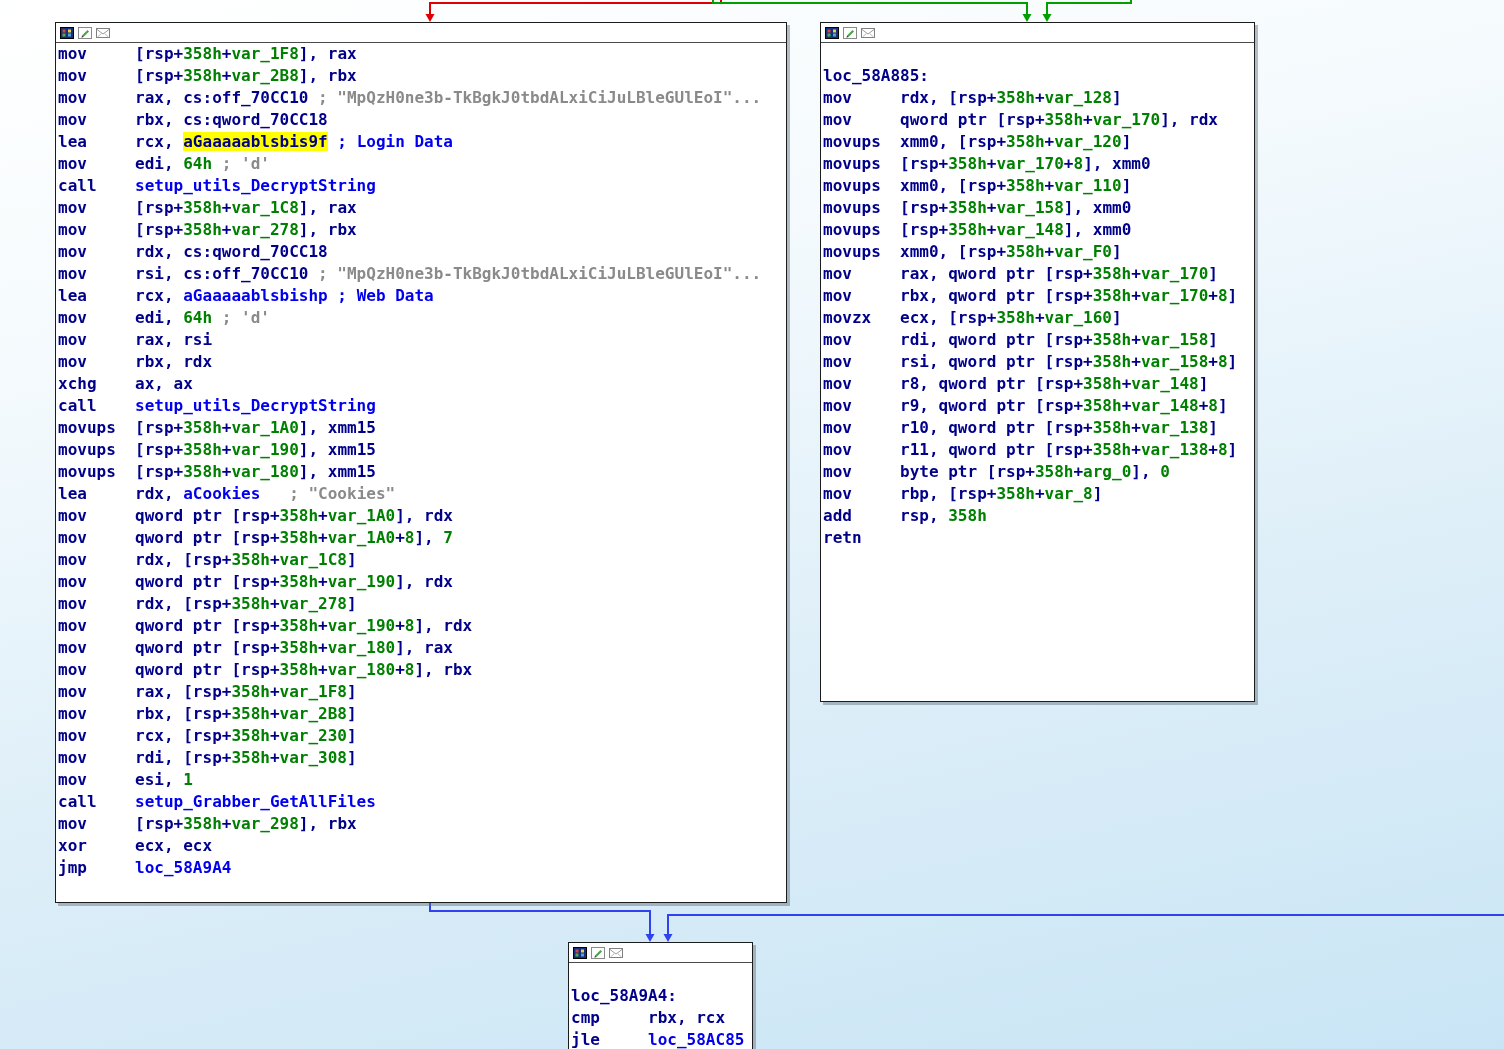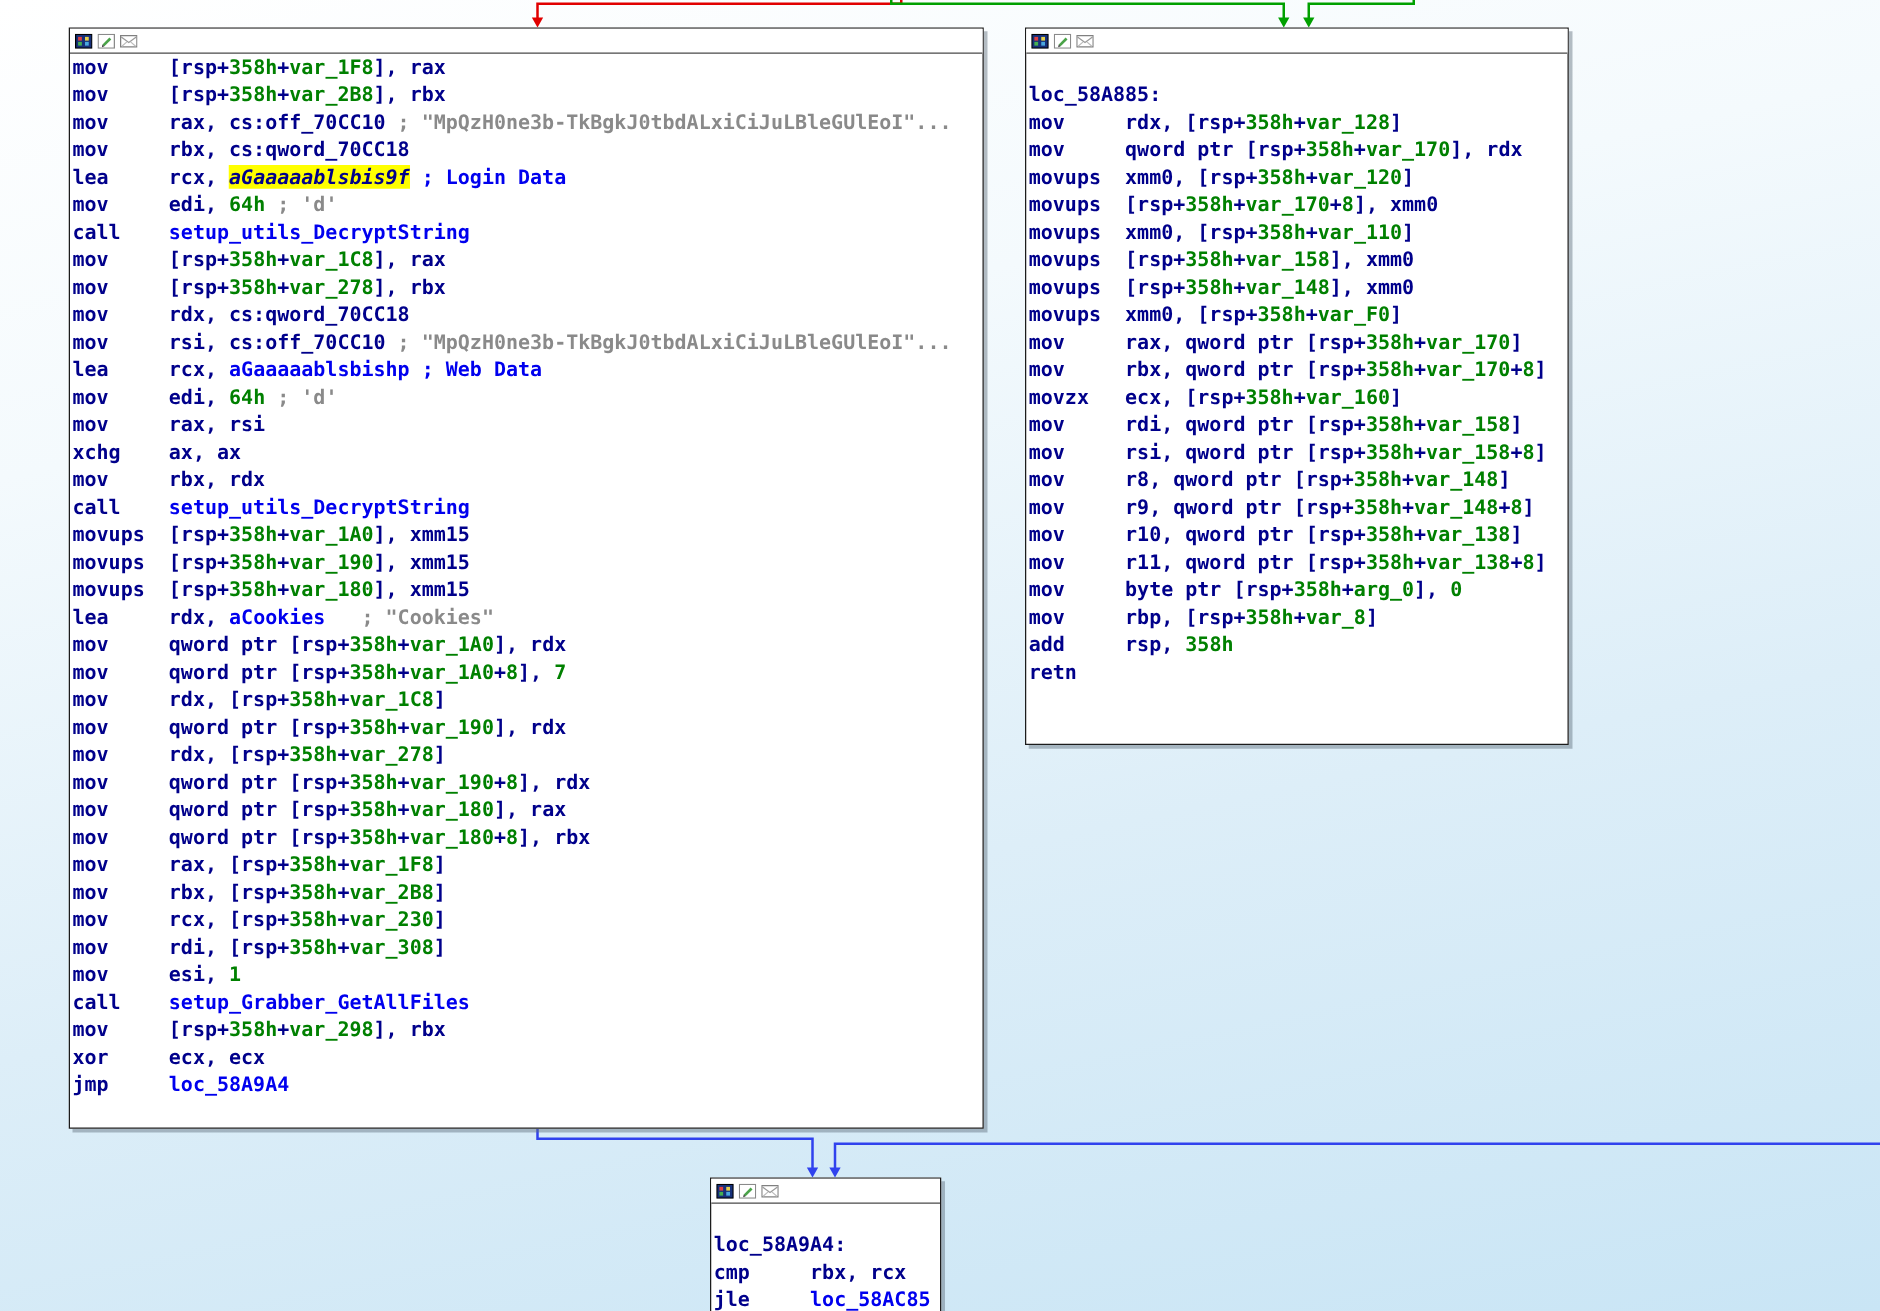--- a/index.html
+++ b/index.html
@@ -48,21 +48,21 @@
     line-height: 22px;
     white-space: pre;
     font-size: 16px;
     font-weight: bold;
     color: var(--c-code, #00008b);
   }
   .t-k { color: var(--c-code, #00008b); }
   .t-g { color: var(--c-num, #008000); }
   .t-b { color: var(--c-name, #0000ee); }
   .t-c { color: var(--c-comment, #8a8a8a); }
-  .t-h { color: var(--c-code, #00008b); background: var(--c-hl, #ffff00); font-style: italic; }
+  .t-h { color: var(--c-code, #00008b); background: var(--c-hl, #ffff00); }
 </style>
 </head>
 <body>
 
 <div class="graph-canvas">
 
   <svg id="edge-layer" viewBox="0 0 1504 1049">
       <polyline points="721,0 721,3 430,3 430,15" fill="none" stroke="#e10000" stroke-width="2"></polyline>
       <polygon points="430,22 425.5,14 434.5,14" fill="#e10000"></polygon>
       <polyline points="713,0 713,3 1027,3 1027,15" fill="none" stroke="#00a000" stroke-width="2"></polyline>
@@ -109,22 +109,22 @@
         <div class="asm-line"><span class="t-k">lea     rcx, </span><span class="t-h">aGaaaaablsbis9f</span><span class="t-b"> ; Login Data</span></div>
         <div class="asm-line"><span class="t-k">mov     edi, </span><span class="t-g">64h</span><span class="t-c"> ; 'd'</span></div>
         <div class="asm-line"><span class="t-k">call    </span><span class="t-b">setup_utils_DecryptString</span></div>
         <div class="asm-line"><span class="t-k">mov     [rsp+</span><span class="t-g">358h</span><span class="t-k">+</span><span class="t-g">var_1C8</span><span class="t-k">], rax</span></div>
         <div class="asm-line"><span class="t-k">mov     [rsp+</span><span class="t-g">358h</span><span class="t-k">+</span><span class="t-g">var_278</span><span class="t-k">], rbx</span></div>
         <div class="asm-line"><span class="t-k">mov     rdx, cs:qword_70CC18</span></div>
         <div class="asm-line"><span class="t-k">mov     rsi, cs:off_70CC10</span><span class="t-c"> ; "MpQzH0ne3b-TkBgkJ0tbdALxiCiJuLBleGUlEoI"...</span></div>
         <div class="asm-line"><span class="t-k">lea     rcx, </span><span class="t-b">aGaaaaablsbishp</span><span class="t-b"> ; Web Data</span></div>
         <div class="asm-line"><span class="t-k">mov     edi, </span><span class="t-g">64h</span><span class="t-c"> ; 'd'</span></div>
         <div class="asm-line"><span class="t-k">mov     rax, rsi</span></div>
+        <div class="asm-line"><span class="t-k">mov     rbx, rdx</span></div>
         <div class="asm-line"><span class="t-k">xchg    ax, ax</span></div>
-        <div class="asm-line"><span class="t-k">mov     rbx, rdx</span></div>
         <div class="asm-line"><span class="t-k">call    </span><span class="t-b">setup_utils_DecryptString</span></div>
         <div class="asm-line"><span class="t-k">movups  [rsp+</span><span class="t-g">358h</span><span class="t-k">+</span><span class="t-g">var_1A0</span><span class="t-k">], xmm15</span></div>
         <div class="asm-line"><span class="t-k">movups  [rsp+</span><span class="t-g">358h</span><span class="t-k">+</span><span class="t-g">var_190</span><span class="t-k">], xmm15</span></div>
         <div class="asm-line"><span class="t-k">movups  [rsp+</span><span class="t-g">358h</span><span class="t-k">+</span><span class="t-g">var_180</span><span class="t-k">], xmm15</span></div>
         <div class="asm-line"><span class="t-k">lea     rdx, </span><span class="t-b">aCookies</span><span class="t-c">   ; "Cookies"</span></div>
         <div class="asm-line"><span class="t-k">mov     qword ptr [rsp+</span><span class="t-g">358h</span><span class="t-k">+</span><span class="t-g">var_1A0</span><span class="t-k">], rdx</span></div>
         <div class="asm-line"><span class="t-k">mov     qword ptr [rsp+</span><span class="t-g">358h</span><span class="t-k">+</span><span class="t-g">var_1A0</span><span class="t-k">+</span><span class="t-g">8</span><span class="t-k">], </span><span class="t-g">7</span></div>
         <div class="asm-line"><span class="t-k">mov     rdx, [rsp+</span><span class="t-g">358h</span><span class="t-k">+</span><span class="t-g">var_1C8</span><span class="t-k">]</span></div>
         <div class="asm-line"><span class="t-k">mov     qword ptr [rsp+</span><span class="t-g">358h</span><span class="t-k">+</span><span class="t-g">var_190</span><span class="t-k">], rdx</span></div>
         <div class="asm-line"><span class="t-k">mov     rdx, [rsp+</span><span class="t-g">358h</span><span class="t-k">+</span><span class="t-g">var_278</span><span class="t-k">]</span></div>
@@ -136,21 +136,21 @@
         <div class="asm-line"><span class="t-k">mov     rcx, [rsp+</span><span class="t-g">358h</span><span class="t-k">+</span><span class="t-g">var_230</span><span class="t-k">]</span></div>
         <div class="asm-line"><span class="t-k">mov     rdi, [rsp+</span><span class="t-g">358h</span><span class="t-k">+</span><span class="t-g">var_308</span><span class="t-k">]</span></div>
         <div class="asm-line"><span class="t-k">mov     esi, </span><span class="t-g">1</span></div>
         <div class="asm-line"><span class="t-k">call    </span><span class="t-b">setup_Grabber_GetAllFiles</span></div>
         <div class="asm-line"><span class="t-k">mov     [rsp+</span><span class="t-g">358h</span><span class="t-k">+</span><span class="t-g">var_298</span><span class="t-k">], rbx</span></div>
         <div class="asm-line"><span class="t-k">xor     ecx, ecx</span></div>
         <div class="asm-line"><span class="t-k">jmp     </span><span class="t-b">loc_58A9A4</span></div>
       </div>
   </div>
 
-  <div class="node" style="left:820px; top:22px; width:435px; height:574px;">
+  <div class="node" style="left:820px; top:22px; width:435px; height:680px;">
     <div class="node-titlebar">
       <span class="tb-icon">
         <svg width="14" height="12" viewBox="0 0 14 12">
           <rect x="0.5" y="0.5" width="13" height="11" fill="#16307a" stroke="#000"></rect>
           <rect x="2.5" y="2.5" width="3" height="3" fill="#e04040"></rect>
           <rect x="8" y="2.5" width="3" height="3" fill="#e8d24a"></rect>
           <rect x="2.5" y="6.5" width="3" height="3" fill="#46b050"></rect>
           <rect x="8" y="6.5" width="3" height="3" fill="#4aa8e0"></rect>
         </svg>
       </span>

